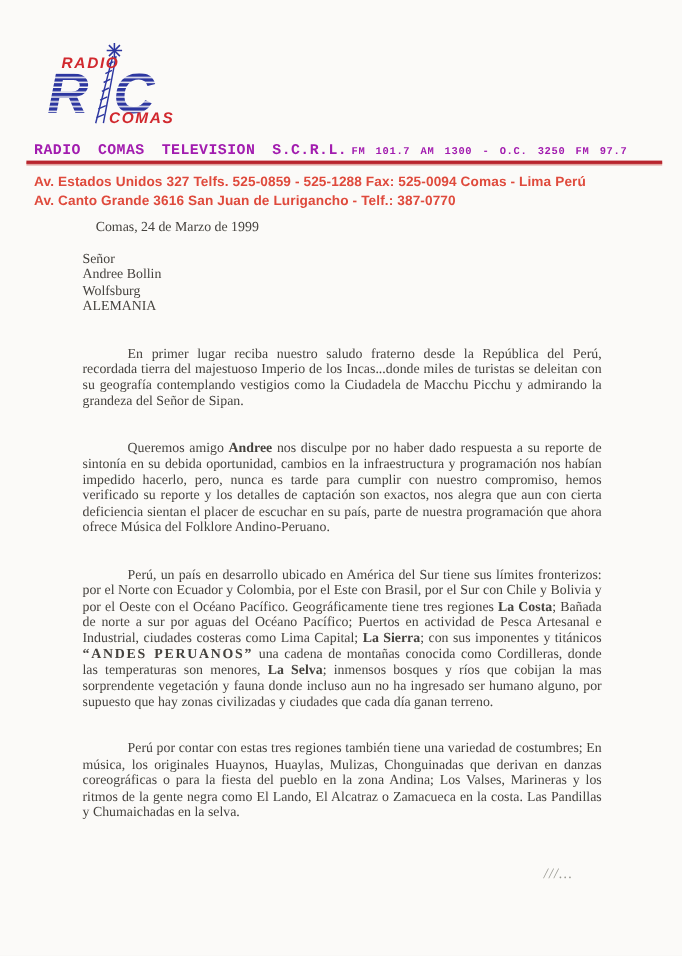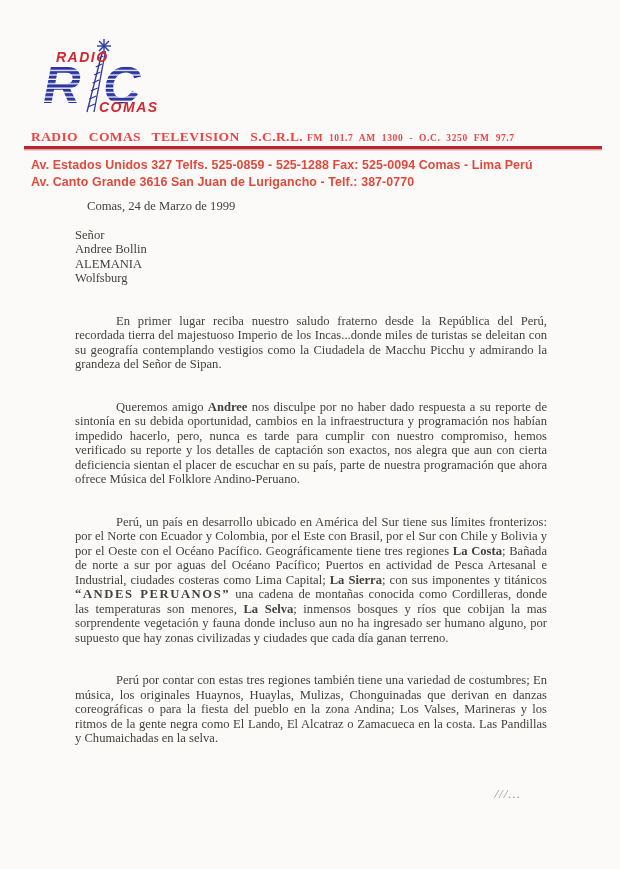--- a/index.html
+++ b/index.html
@@ -12,22 +12,22 @@
     margin: 0 auto;
     background: #fbfaf8;
     overflow: hidden;
   }
 
   
   .logo { position: absolute; left: 43px; top: 36px; width: 140px; height: 82px; }
 
   .company-line {
     position: absolute; left: 31px; top: 127px; right: 16px;
-    font-family: Liberation Serif, serif;
-    color: #ef4444;
+    font-family: Liberation Mono, monospace;
+    color: #a21caf;
     white-space: nowrap;
   }
   .company-name {
     font-weight: bold; font-size: 13.5px; letter-spacing: 0.4px; word-spacing: 7px;
   }
   .company-freqs {
     font-weight: bold; font-size: 9.5px; letter-spacing: 0.6px; word-spacing: 3px;
     margin-left: 4px;
   }
 
@@ -123,22 +123,22 @@
     <div>Av. Estados Unidos 327  Telfs. 525-0859 - 525-1288 Fax: 525-0094 Comas - Lima Perú</div>
     <div>Av. Canto Grande 3616 San Juan de Lurigancho - Telf.: 387-0770</div>
   </div>
 
   <div class="letter">
     <div class="dateline">Comas, 24 de Marzo de 1999</div>
 
     <div class="recipient">
       <div>Señor</div>
       <div>Andree Bollin</div>
+      <div>Wolfsburg</div>
       <div>ALEMANIA</div>
-      <div>Wolfsburg</div>
     </div>
 
 
     <div>
         <p class="para"><span>En primer lugar reciba nuestro saludo fraterno desde la República del Perú, recordada tierra del majestuoso Imperio de los Incas...donde miles de turistas se deleitan con su geografía contemplando vestigios como la Ciudadela de Macchu Picchu y admirando la grandeza del Señor de Sipan.</span></p>
         <p class="para"><span>Queremos amigo </span><span class="bold">Andree</span><span> nos disculpe por no haber dado respuesta a su reporte de sintonía en su debida oportunidad, cambios en la infraestructura y programación nos habían impedido hacerlo, pero, nunca es tarde para cumplir con nuestro compromiso, hemos verificado su reporte y los detalles de captación son exactos, nos alegra que aun con cierta deficiencia sientan el placer de escuchar en su país, parte de nuestra programación que ahora ofrece Música del Folklore Andino-Peruano.</span></p>
         <p class="para"><span>Perú, un país en desarrollo ubicado en América del Sur tiene sus límites fronterizos: por el Norte con Ecuador y Colombia, por el Este con Brasil, por el Sur con Chile y Bolivia y por el Oeste con el Océano Pacífico. Geográficamente tiene tres regiones </span><span class="bold">La Costa</span><span>; Bañada de norte a sur por aguas del Océano Pacífico; Puertos en actividad de Pesca Artesanal e Industrial, ciudades costeras como Lima Capital; </span><span class="bold">La Sierra</span><span>; con sus imponentes y titánicos </span><span class="bold spaced">“ANDES PERUANOS”</span><span> una cadena de montañas conocida como Cordilleras, donde las temperaturas son menores, </span><span class="bold">La Selva</span><span>; inmensos bosques  y ríos que cobijan la mas sorprendente vegetación y fauna donde incluso aun no ha ingresado ser humano alguno, por supuesto que hay zonas civilizadas y ciudades que cada día ganan terreno.</span></p>
         <p class="para"><span>Perú por contar con estas tres regiones también tiene una variedad de costumbres; En música, los originales Huaynos, Huaylas, Mulizas, Chonguinadas que derivan en danzas coreográficas o para la fiesta del pueblo en la zona Andina; Los Valses, Marineras y los ritmos de la gente negra como El Lando, El Alcatraz o Zamacueca en la costa. Las Pandillas y Chumaichadas en la selva.</span></p>
       </div>
 

